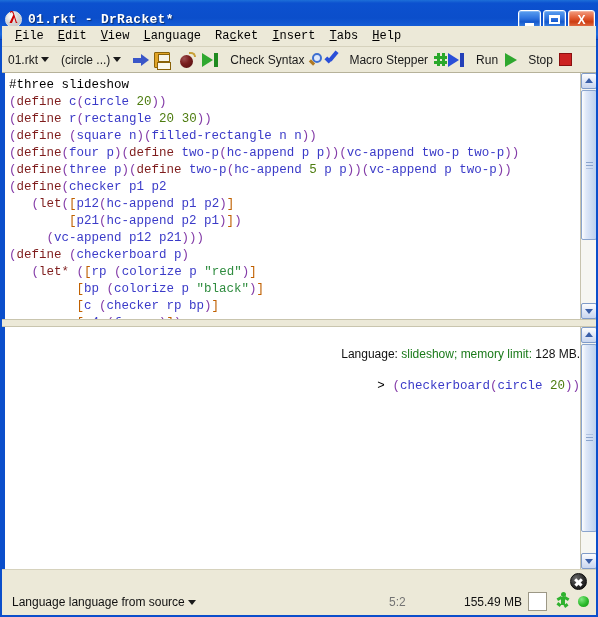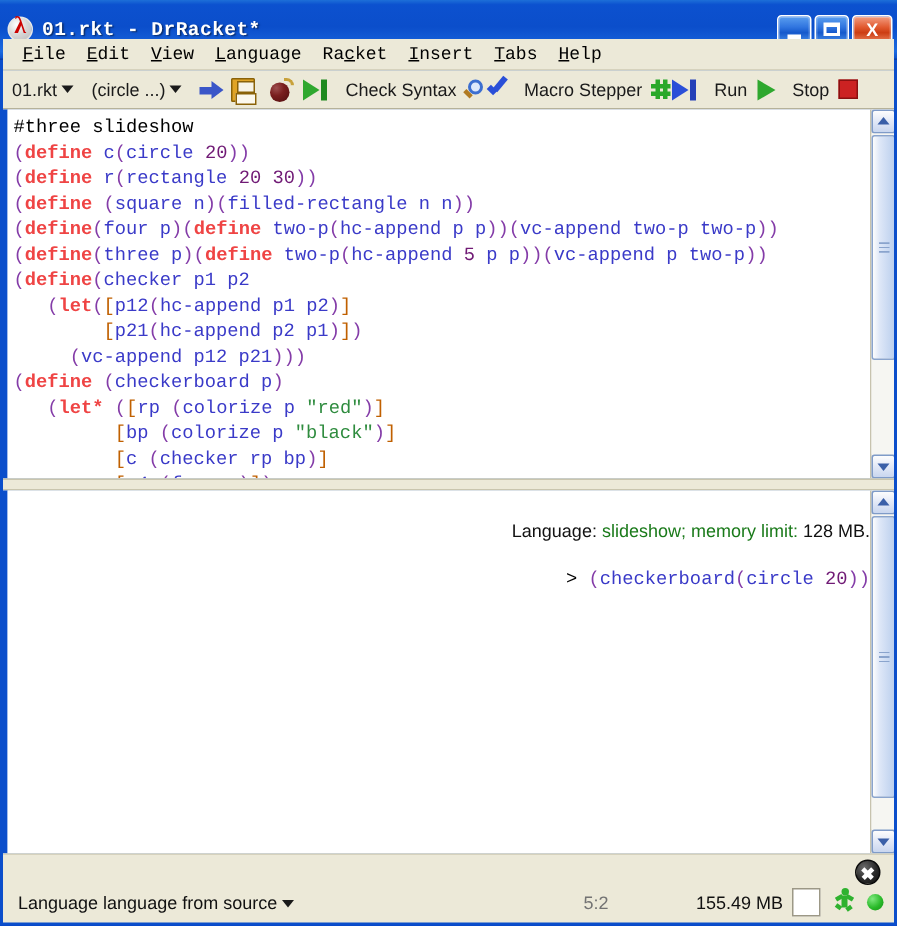--- a/index.html
+++ b/index.html
@@ -181,23 +181,23 @@
     padding: 4px 0 0 4px;
   }
   .codeline {
     font-family: "Liberation Mono", monospace;
     font-size: 12.5px;
     line-height: 17px;
     white-space: pre;
     color: #000;
   }
   .paren  { color: #843ca8; }
-  .kw     { color: #ef4444; font-weight: bold; }
+  .kw     { color: #7f1d1d; }
   .ident  { color: #3a3ac8; }
-  .num    { color: #701a75; }
+  .num    { color: #4d7c0f; }
   .str    { color: #2f8c3f; }
   .plain  { color: #000; }
   .bracket{ color: #c06000; }
 
   
   .watermark {
     position: absolute; pointer-events: none;
     width: 96px; height: 96px; border-radius: 50%;
     background: radial-gradient(circle at 42% 38%, #e9eefb 0%, #dbe4f7 55%, #ccd7ef 78%, #c3cfe9 100%);
     box-shadow: 2px 3px 5px rgba(0,0,0,.18);

